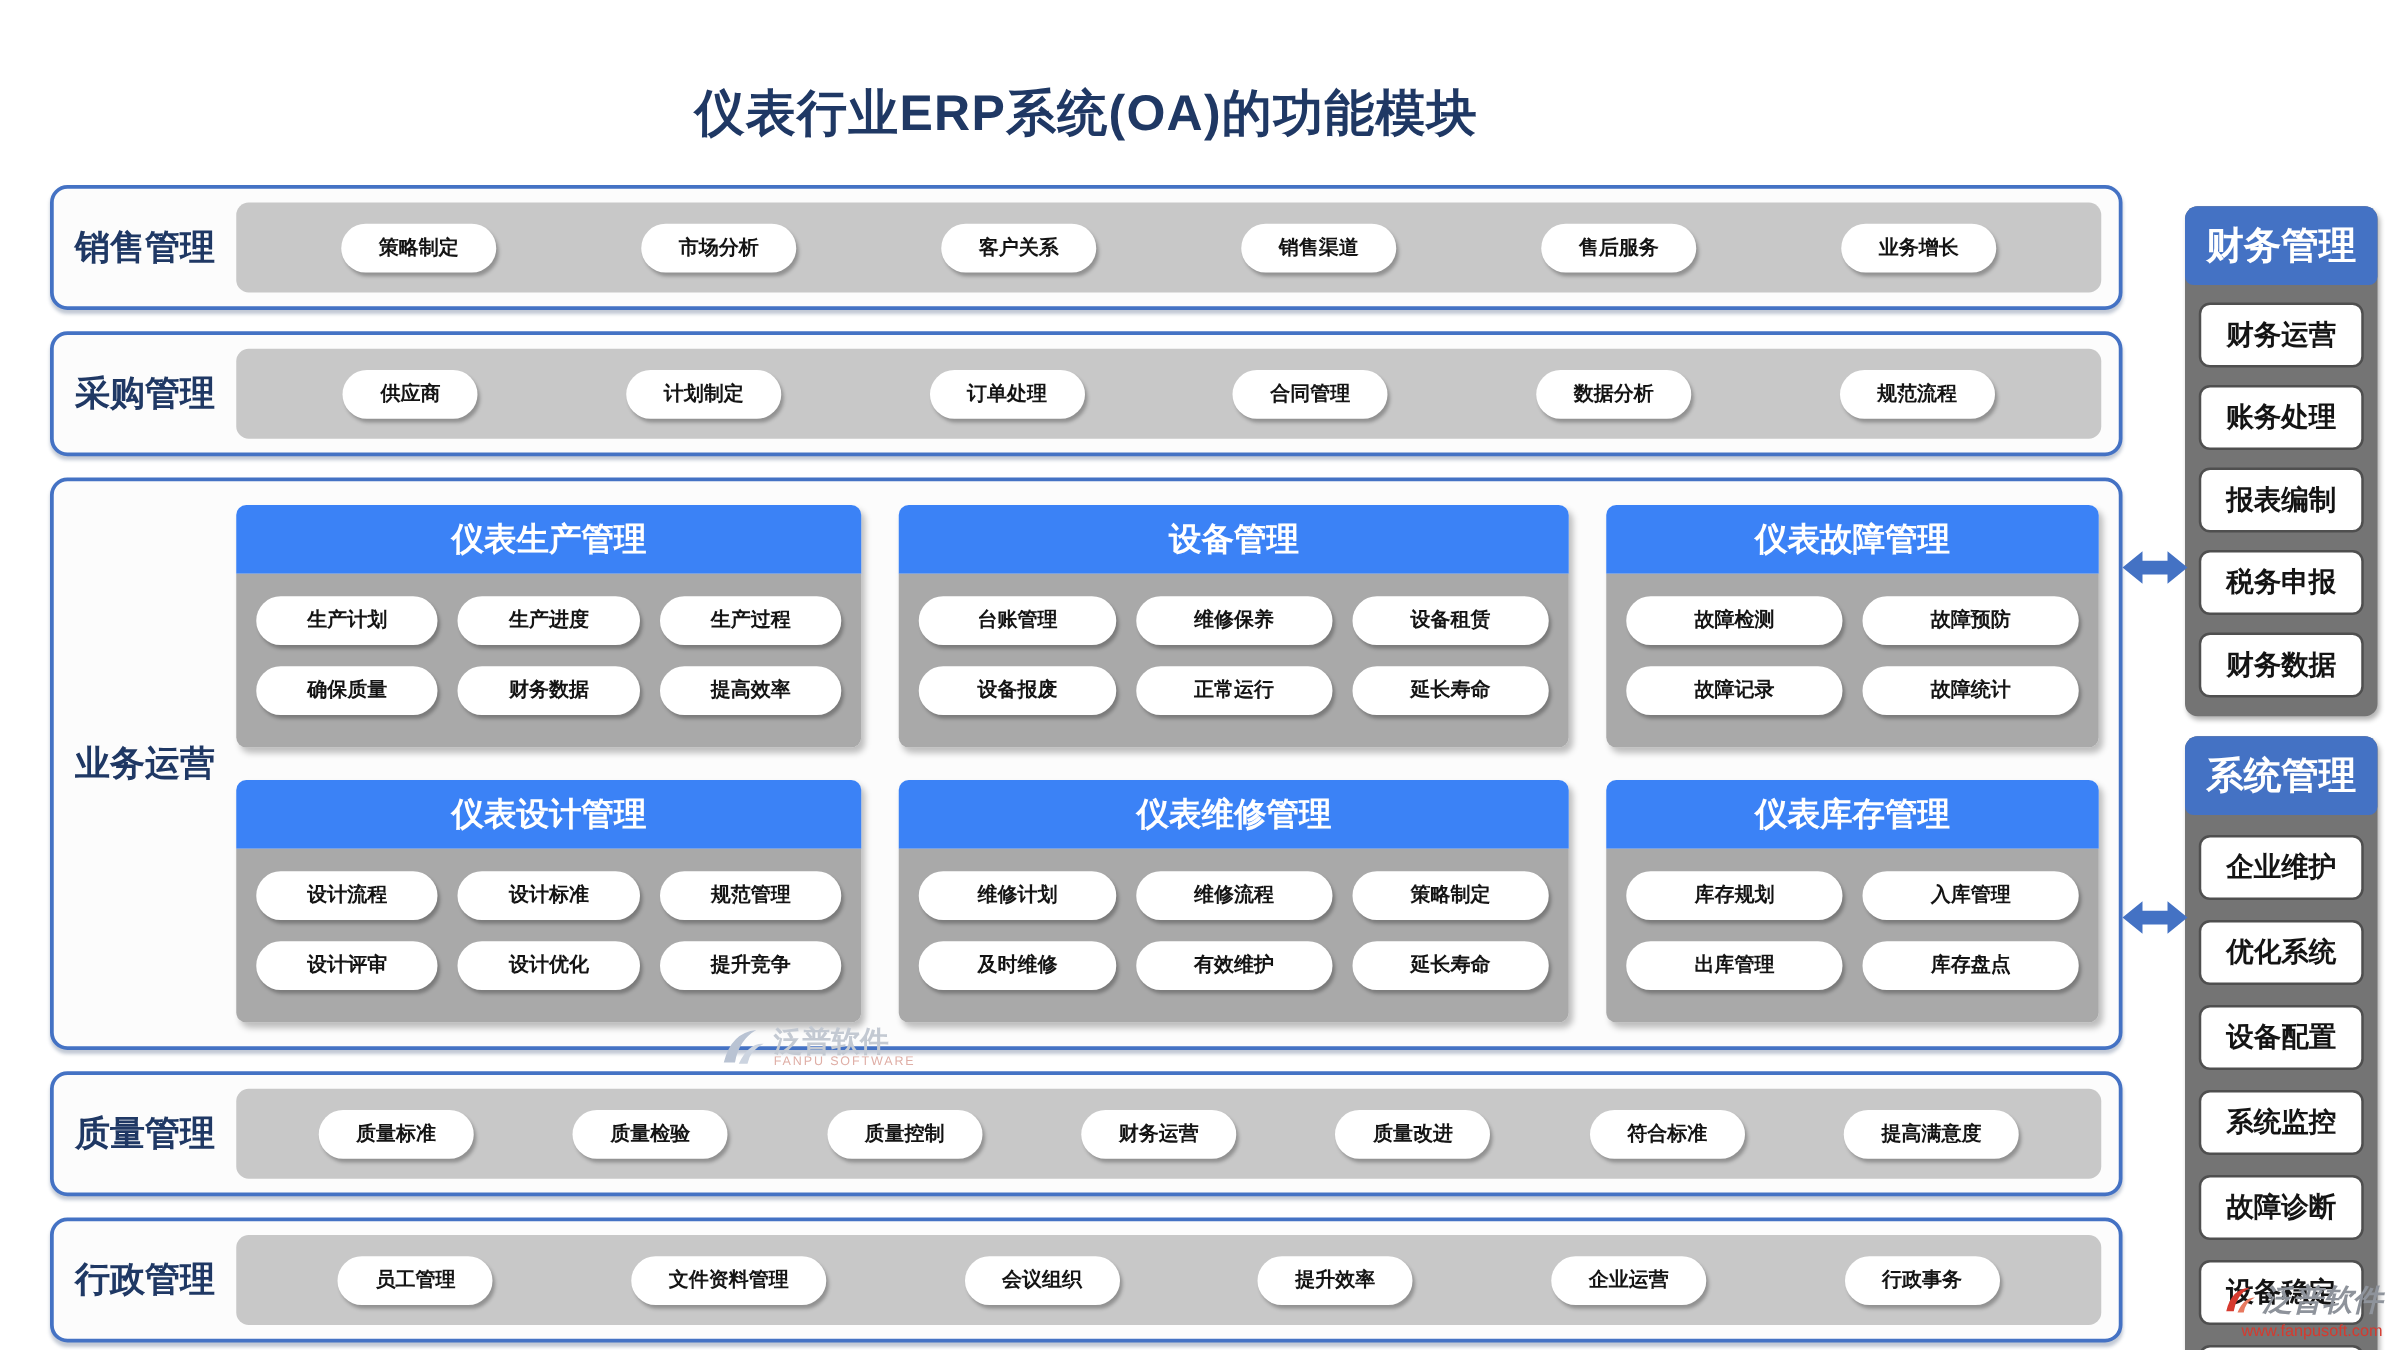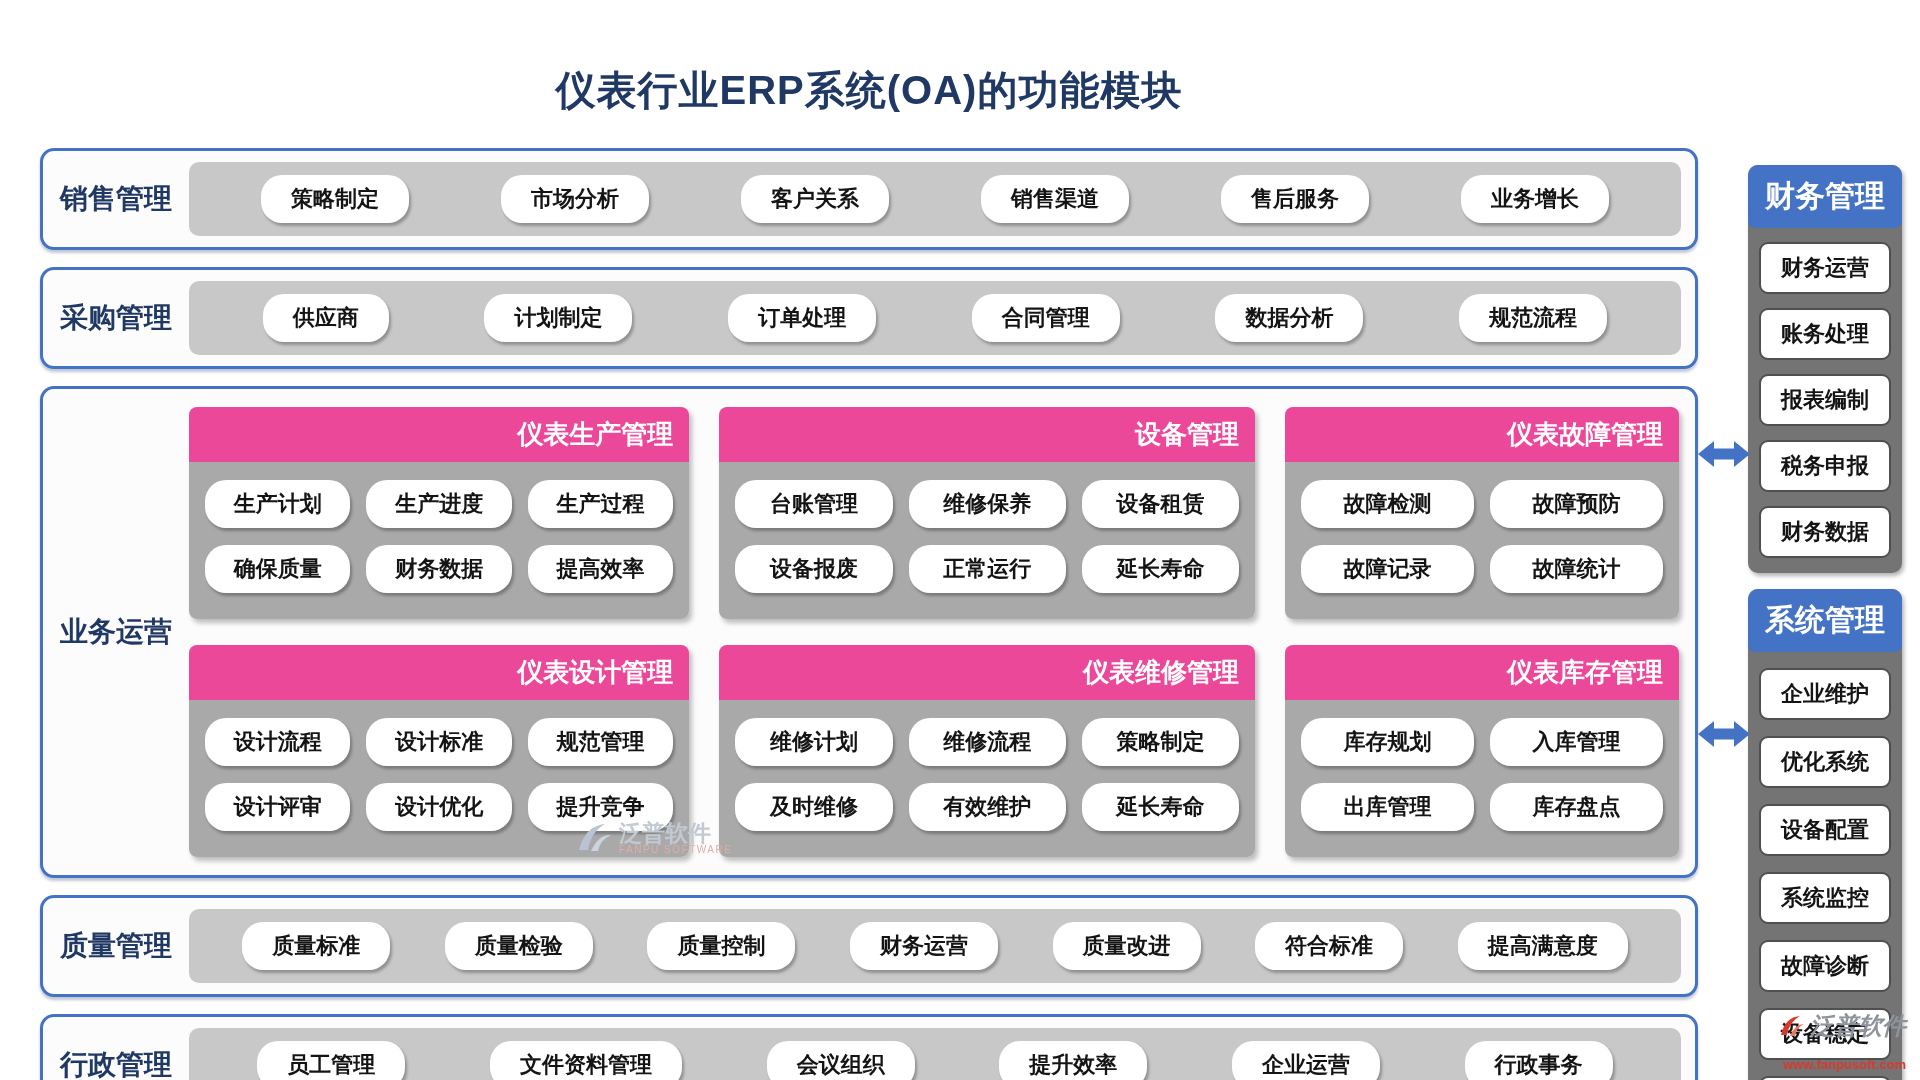--- a/index.html
+++ b/index.html
@@ -27,32 +27,32 @@
     font-size:28px; font-weight:bold; color:#1f3864;
   }
   .strip {
     flex:1; background:#c8c8c8; border-radius:10px;
     margin:11px 14px 11px 0; padding:13px 26px;
     display:flex; align-items:center; justify-content:space-around;
     min-height:46px;
   }
   .pill {
     background:#ffffff; border-radius:21px; padding:9px 30px;
-    font-size:22px; font-weight:bold; color:#141414;
+    font-size:16px; font-weight:bold; color:#141414;
     box-shadow:2px 3px 3px rgba(0,0,0,.28); white-space:nowrap;
   }
   .band.business { min-height:452px; }
   .blocks {
     flex:1; display:grid;
     grid-template-columns:1.27fr 1.36fr 1fr;
     gap:26px 30px; margin:18px 16px 18px 0;
   }
   .block { display:flex; flex-direction:column; box-shadow:3px 4px 5px rgba(0,0,0,.25); border-radius:8px; }
   .block-header {
-    background:#ec4899; color:#ffffff; text-align:right;
+    background:#3b82f6; color:#ffffff; text-align:center;
     font-size:26px; font-weight:bold; padding:10px 16px;
     border-radius:8px 8px 0 0;
   }
   .block-body {
     flex:1; background:#a9a9a9; border-radius:0 0 8px 8px;
     padding:18px 16px 26px; display:grid; gap:17px 16px;
     align-content:start;
   }
   .cols-3 { grid-template-columns:repeat(3,1fr); }
   .cols-2 { grid-template-columns:repeat(2,1fr); }
@@ -85,21 +85,21 @@
     display:flex; align-items:center; gap:6px; pointer-events:none;
   }
   .wm-center-text { display:flex; flex-direction:column; line-height:1.05; }
   .wm-center-logo { font-size:23px; font-weight:bold; color:#c3c9d2; }
   .wm-center-sub { font-size:10px; color:#dfaea6; letter-spacing:1.5px; }
   .wm-footer {
     position:absolute; right:14px; bottom:8px; text-align:right;
   }
   .wm-footer-top { display:flex; align-items:center; justify-content:flex-end; gap:5px; }
   .wm-footer-name { font-size:24px; font-weight:bold; color:#8e939b; font-style:italic; }
-  .wm-footer-url { font-size:13px; color:#d63a2f; margin-top:15px;font-weight:bold; }
+  .wm-footer-url { font-size:13px; color:#d63a2f; margin-top:1px; }
 </style>
 </head>
 <body>
 
 <h1 class="page-title">仪表行业ERP系统(OA)的功能模块</h1>
 
 <div class="main">
 
   <div class="band">
     <div class="band-label">销售管理</div>

